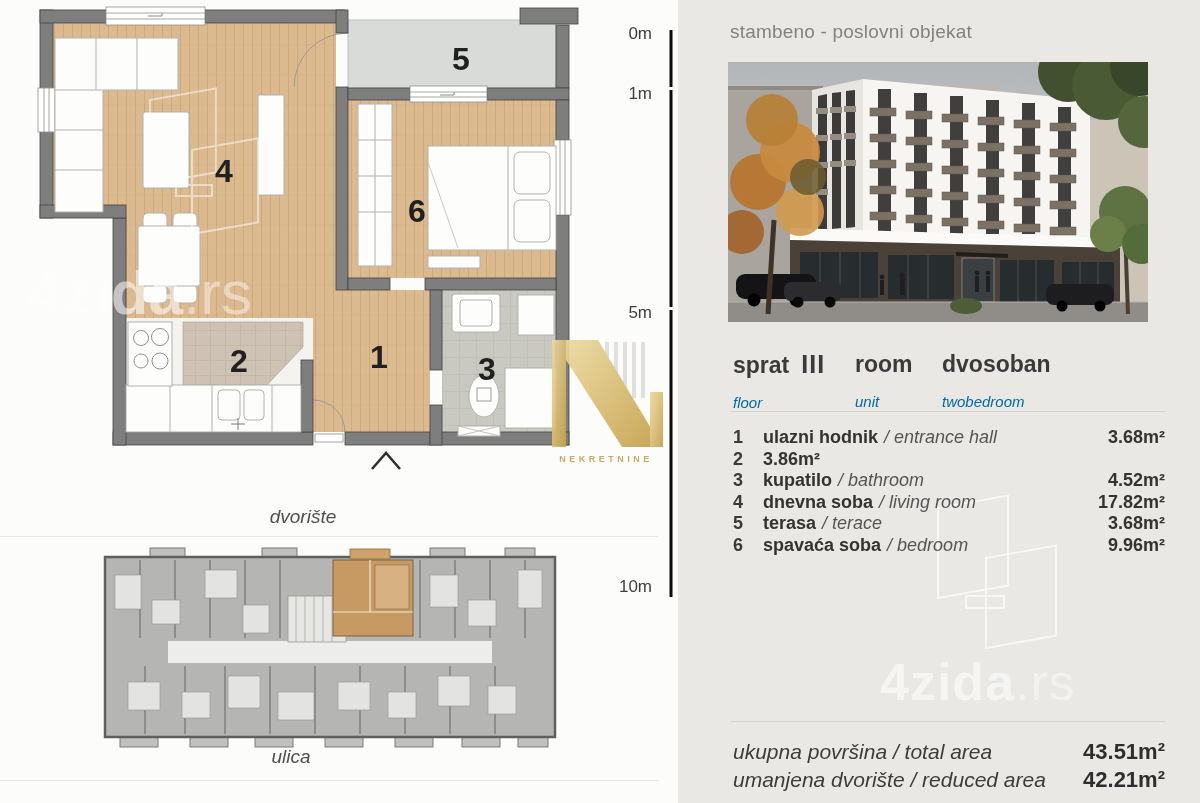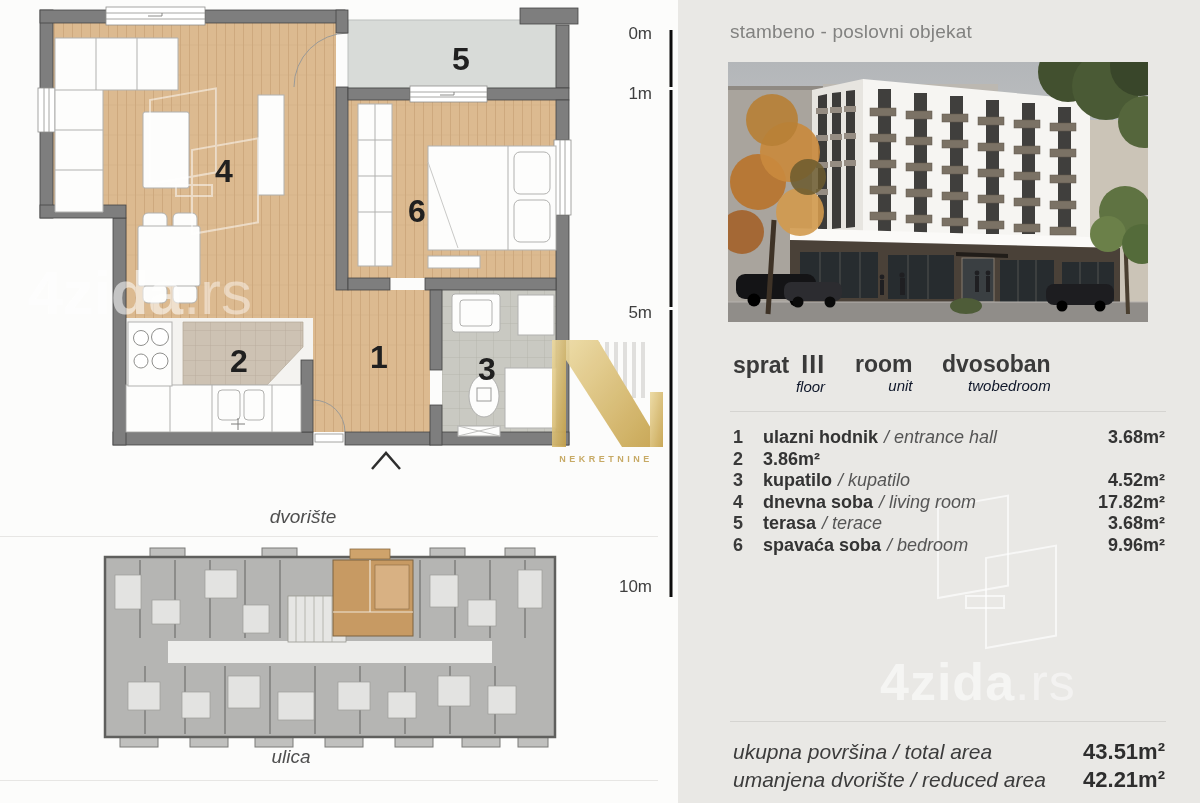--- a/index.html
+++ b/index.html
@@ -8,21 +8,21 @@
   .left-panel{position:absolute;left:0;top:0;width:678px;height:803px;background:#fcfcfb;}
   .right-panel{position:absolute;left:678px;top:0;width:522px;height:706px;background:#e9e8e5;}
   svg text{font-family:"Liberation Sans", sans-serif;}
 
   .rp-title{position:absolute;left:52px;top:21px;font-size:19px;color:#828280;letter-spacing:.2px;}
   .photo-wrap{position:absolute;left:50px;top:62px;width:420px;height:260px;}
 
   .info-block{position:absolute;top:352px;}
   .info-main{font-size:23px;font-weight:bold;color:#3a3a3a;line-height:24px;}
   .info-main .roman{font-weight:800;font-size:25px;letter-spacing:1px;margin-left:12px;}
-  .info-sub{font-style:italic;font-size:15px;color:#0f172a;margin-top:1px;text-align:right;}
+  .info-sub{font-style:italic;font-size:15px;color:#0369a1;margin-top:17px;}
   .ib-floor{left:55px}.ib-unit{left:177px}.ib-type{left:264px}
 
   .divider{position:absolute;left:52px;width:436px;height:1px;background:#d5d4d1;}
   .dv1{top:411px}.dv2{top:721px}
 
   .room-list{position:absolute;left:55px;top:427px;width:432px;}
   .room-row{display:flex;align-items:baseline;height:21.6px;}
   .r-num{width:30px;font-weight:bold;font-size:18px;color:#3a3a3a;}
   .r-name{flex:1;font-size:18px;color:#333;}
   .r-name .sr{font-weight:bold;color:#333;margin-top:33px;}
@@ -470,21 +470,21 @@
         <span class="r-num">1</span>
         <span class="r-name"><span class="sr">ulazni hodnik</span><span class="en">/ entrance hall</span></span>
         <span class="r-area">3.68m²</span>
       </div>
       <div class="room-row">
         <span class="r-num">2</span>
         <span class="r-area">3.86m²</span>
       </div>
       <div class="room-row">
         <span class="r-num">3</span>
-        <span class="r-name"><span class="sr">kupatilo</span><span class="en">/ kupatilo</span></span>
+        <span class="r-name"><span class="sr">kupatilo</span><span class="en">/ bathroom</span></span>
         <span class="r-area">4.52m²</span>
       </div>
       <div class="room-row">
         <span class="r-num">4</span>
         <span class="r-name"><span class="sr">dnevna soba</span><span class="en">/ living room</span></span>
         <span class="r-area">17.82m²</span>
       </div>
       <div class="room-row">
         <span class="r-num">5</span>
         <span class="r-name"><span class="sr">terasa</span><span class="en">/ terace</span></span>

